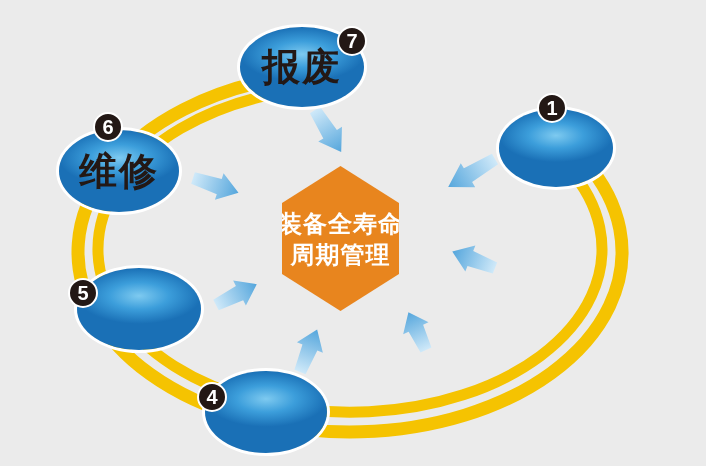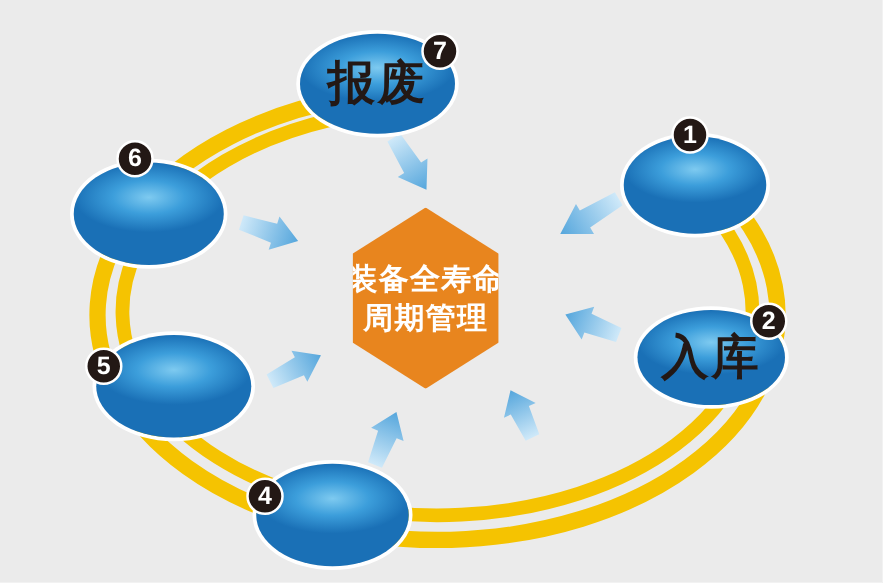--- a/index.html
+++ b/index.html
@@ -63,35 +63,32 @@
 
   <div class="hex">
     <span class="t">装备全寿命</span>
     <span class="t">周期管理</span>
   </div>
 
   <div class="node" style="left:499px;top:109px;width:114px;height:78px">
     <span class="badge" style="left:38px;top:-16px">1</span>
   </div>
 
-  <div class="node" style="left:510px;top:248px;width:118px;height:76px">
-    <span class="label">入库</span>
-    <span class="badge" style="left:90px;top:-6px">2</span>
-  </div>
 
 
   <div class="node" style="left:205px;top:371px;width:122px;height:82px">
     <span class="badge" style="left:-8px;top:11px">4</span>
   </div>
 
   <div class="node" style="left:77px;top:268px;width:124px;height:82px">
     <span class="badge" style="left:-9px;top:10px">5</span>
   </div>
 
   <div class="node" style="left:59px;top:130px;width:120px;height:82px">
+    <span class="label">维修</span>
     <span class="badge" style="left:34px;top:-18px">6</span>
   </div>
 
   <div class="node" style="left:240px;top:27px;width:124px;height:80px">
     <span class="label">报废</span>
     <span class="badge" style="left:97px;top:-1px">7</span>
   </div>
 
 </div>
 

